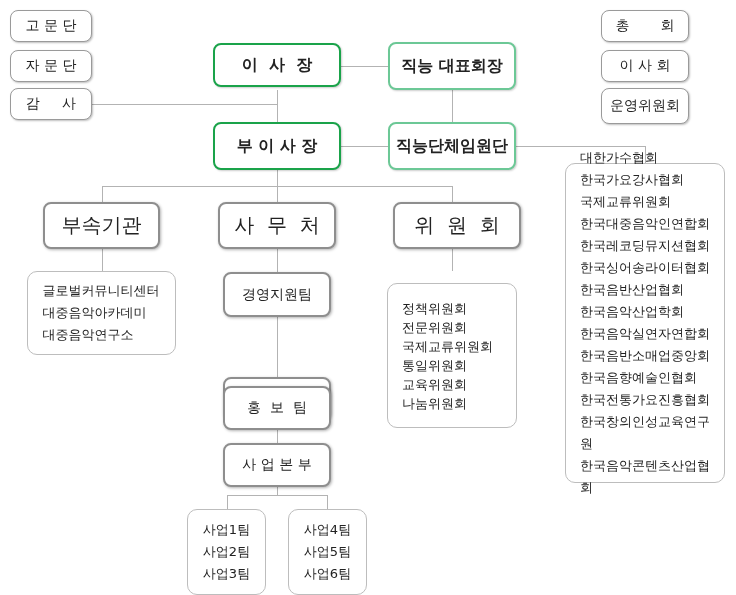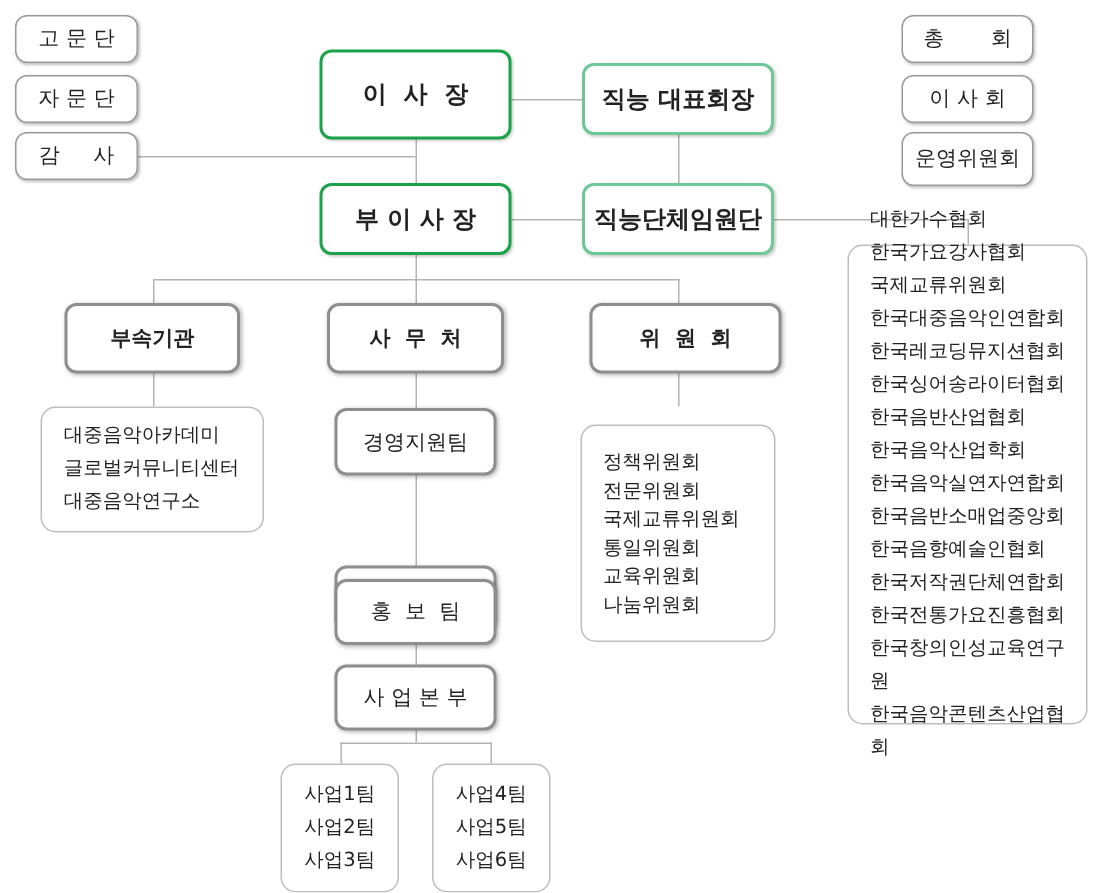--- a/index.html
+++ b/index.html
@@ -6,21 +6,21 @@
   body { width:736px; height:595px; position:relative; overflow:hidden;
          font-family:"DejaVu Sans", sans-serif; color:#222; }
   .box { position:absolute; box-sizing:border-box; background:#fff;
          display:flex; align-items:center; justify-content:center; text-align:center; }
   .small { border:1px solid #9a9a9a; border-radius:8px; font-size:14px;
            box-shadow:1px 1px 2px rgba(0,0,0,0.25); }
   .green { border:2px solid #1aa34a; border-radius:8px; font-size:16px; font-weight:bold;
            box-shadow:1px 1px 2px rgba(0,0,0,0.2); }
   .lgreen { border:2px solid #6cc896; border-radius:8px; font-size:16px; font-weight:bold;
             box-shadow:1px 1px 2px rgba(0,0,0,0.2); }
-  .grey { border:2px solid #8e8e8e; border-radius:8px; font-size:14px; font-weight:bold;
+  .grey { border:2px solid #8e8e8e; border-radius:8px; font-size:20px; font-weight:normal;
           box-shadow:1px 1px 3px rgba(0,0,0,0.3); }
   .team { border:2px solid #8e8e8e; border-radius:8px; font-size:14px;
           box-shadow:1px 1px 3px rgba(0,0,0,0.3); }
   .list { border:1px solid #bdbdbd; border-radius:10px; font-size:13px; flex-direction:column;
           line-height:18px; }
   .list.tight { line-height:22px; }
   .list span { display:block; text-align:justify; text-align-last:justify; }
   .line { position:absolute; background:#b3b3b3; }
   .h { height:1px; }
   .v { width:1px; }
@@ -59,21 +59,21 @@
 <div class="box small" style="left:601px; top:10px; width:88px; height:32px; white-space:pre;">
   <span>총       회</span>
 </div>
 <div class="box small" style="left:601px; top:50px; width:88px; height:32px;">
   <span>이 사 회</span>
 </div>
 <div class="box small" style="left:601px; top:88px; width:88px; height:36px;">
   <span>운영위원회</span>
 </div>
 
-<div class="box green" style="left:213px; top:33px; width:128px; height:60px; white-space:pre;">
+<div class="box green" style="left:213px; top:43px; width:128px; height:44px; white-space:pre;">
   <span>이  사  장</span>
 </div>
 <div class="box lgreen" style="left:388px; top:42px; width:128px; height:48px;">
   <span>직능 대표회장</span>
 </div>
 <div class="box green" style="left:213px; top:122px; width:128px; height:48px;">
   <span>부 이 사 장</span>
 </div>
 <div class="box lgreen" style="left:388px; top:122px; width:128px; height:48px;">
   <span>직능단체임원단</span>
@@ -83,22 +83,22 @@
   <span>부속기관</span>
 </div>
 <div class="box grey" style="left:218px; top:202px; width:118px; height:47px; white-space:pre;">
   <span>사  무  처</span>
 </div>
 <div class="box grey" style="left:393px; top:202px; width:128px; height:47px; white-space:pre;">
   <span>위  원  회</span>
 </div>
 
 <div class="box list tight" style="left:27px; top:271px; width:149px; height:84px; padding:0 14px;">
+  <span style="width:118px;">글로벌커뮤니티센터</span>
   <span style="width:118px;">대중음악아카데미</span>
-  <span style="width:118px;">글로벌커뮤니티센터</span>
   <span style="width:118px;">대중음악연구소</span>
 </div>
 
 <div class="box list" style="left:387px; top:271px; width:130px; height:145px; line-height:19px;margin-top:12px;">
   <span style="width:100px;">정책위원회</span>
   <span style="width:100px;">전문위원회</span>
   <span style="width:100px;">국제교류위원회</span>
   <span style="width:100px;">통일위원회</span>
   <span style="width:100px;">교육위원회</span>
   <span style="width:100px;">나눔위원회</span>
@@ -133,17 +133,16 @@
   <span style="width:130px;">한국가요강사협회</span>
   <span style="width:130px;">국제교류위원회</span>
   <span style="width:130px;">한국대중음악인연합회</span>
   <span style="width:130px;">한국레코딩뮤지션협회</span>
   <span style="width:130px;">한국싱어송라이터협회</span>
   <span style="width:130px;">한국음반산업협회</span>
   <span style="width:130px;">한국음악산업학회</span>
   <span style="width:130px;">한국음악실연자연합회</span>
   <span style="width:130px;">한국음반소매업중앙회</span>
   <span style="width:130px;">한국음향예술인협회</span>
-  <span style="width:130px;">한국저작권단체연합회</span>
   <span style="width:130px;">한국전통가요진흥협회</span>
   <span style="width:130px;">한국창의인성교육연구원</span>
   <span style="width:130px;">한국음악콘텐츠산업협회</span>
 </div>
 
 </body></html>

